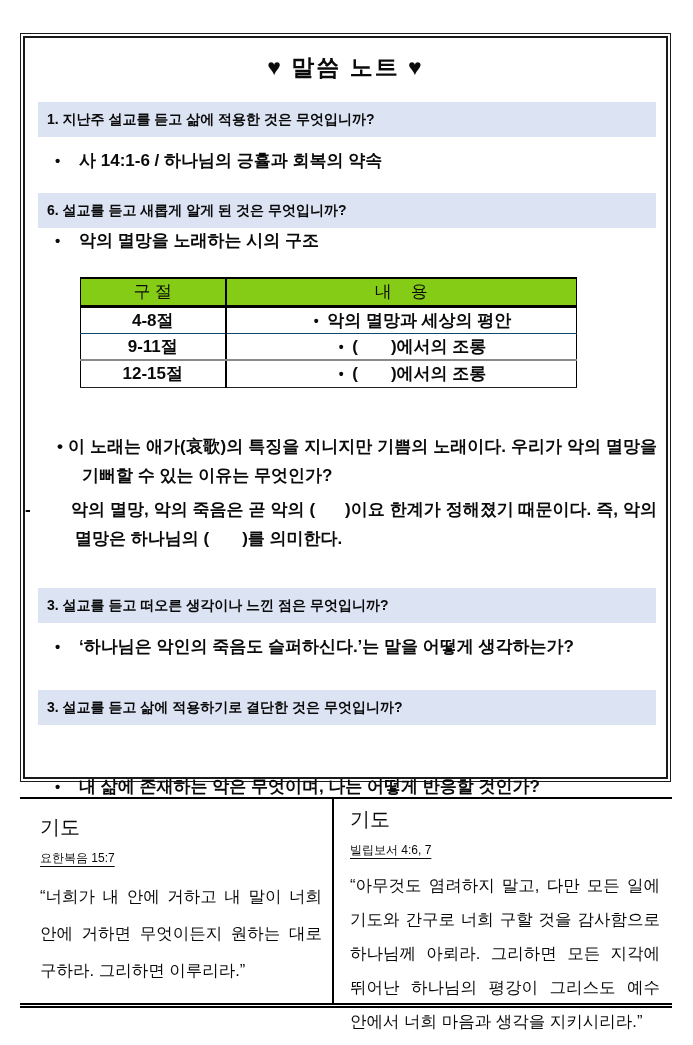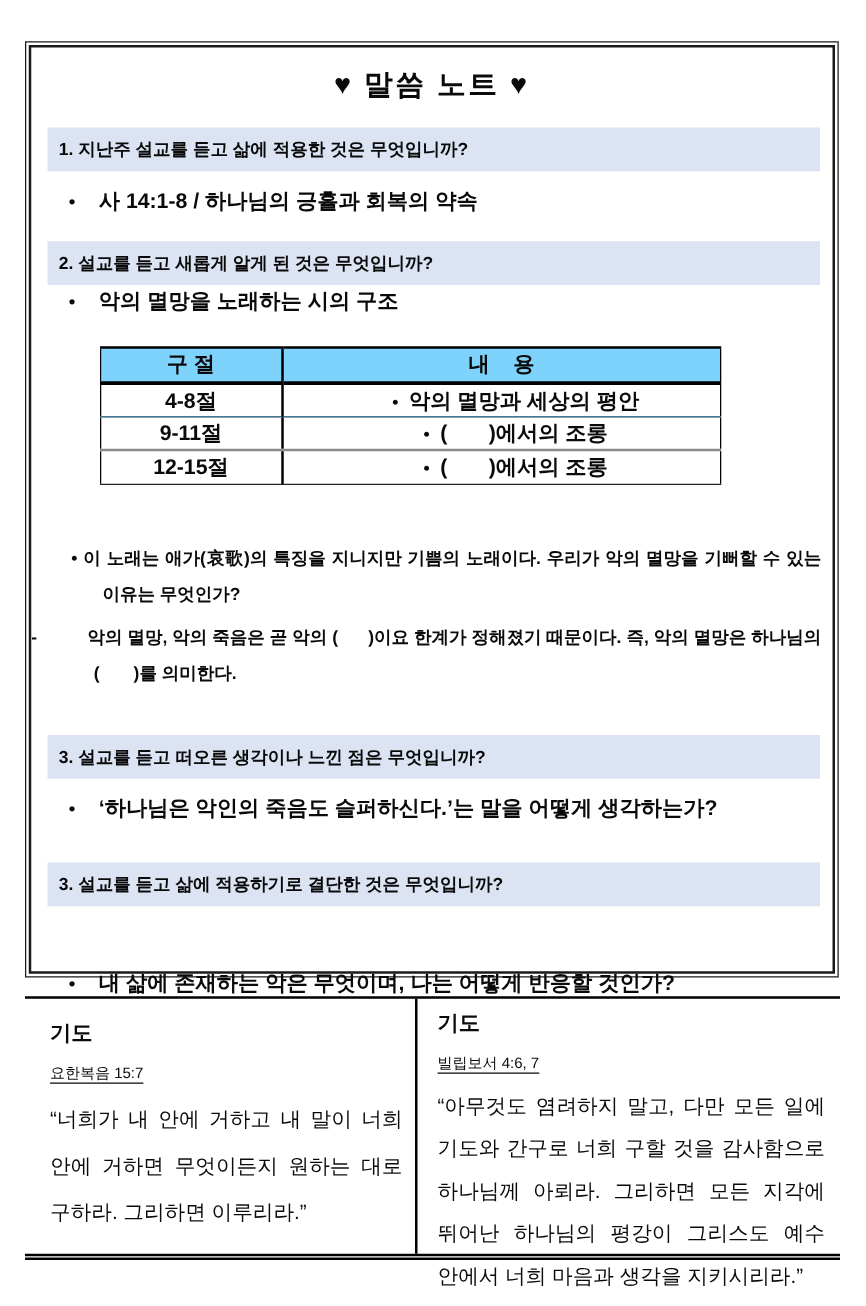--- a/index.html
+++ b/index.html
@@ -22,67 +22,67 @@
 
   .bullet-line { position:absolute; left:30px; width:600px; font-size:17px;
     font-weight:bold; line-height:30px; white-space:pre-wrap; }
   .bullet-line .marker { display:inline-block; width:24px; font-size:15px; }
   .a1 { top:108px; } .b2 { top:188px; } .a3 { top:594px; } .a4 { top:696px;margin-top:38px; }
 
   
   .verse-table { position:absolute; left:55px; top:239px; width:497px;
     border-collapse:collapse; font-size:17px; table-layout:fixed; }
   .verse-table col.c1 { width:145px; }
-  .verse-table th { background:#7dd3fc; font-weight:bold; height:28px;
+  .verse-table th { background:#84cc16; font-weight:normal; height:28px;
     border-top:2px solid #000; border-bottom:3px solid #000; white-space:pre-wrap; }
   .verse-table td { height:27px; font-weight:bold; white-space:pre-wrap; }
   .verse-table td.verse { text-align:center; }
   .verse-table td.content { padding-left:14px; }
   .verse-table td.content .marker { display:inline-block; width:22px; font-size:14px; }
   .verse-table th + th, .verse-table td + td { border-left:2px solid #000;text-align:center; }
   .verse-table tr.r1 td { border-bottom:1px solid #0c4a6e; }
   .verse-table tr.r2 td { border-bottom:2px solid #8a8a8a; }
   .verse-table tr.r3 td { border-bottom:1px solid #222; }
   .verse-table tr.r4 td { border-bottom:2px solid #000; }
   .verse-table { border-left:1px solid #000; border-right:1px solid #000; }
 
-  .note-para { position:absolute; font-size:14px; font-weight:bold; line-height:29px;
+  .note-para { position:absolute; font-size:17px; font-weight:bold; line-height:29px;
     text-align:justify; white-space:pre-wrap; }
   .hang { padding-left:25px; text-indent:-25px; }
   .np1 { left:32px; top:394px; width:600px; }
   .np2 { left:25px; top:457px; width:607px; }
   .np2 .marker2 { display:inline-block; width:16px; }
 
   
   .prayer-table { position:absolute; left:20px; top:797px; width:652px; height:211px;
     border-top:2px solid #000; border-bottom:5px double #000; display:flex; }
   .prayer-cell { height:100%; }
   .prayer-left { width:314px; border-right:2px solid #000; padding:13px 10px 0 20px; }
   .prayer-right { width:338px; padding:5px 12px 0 16px; }
-  .prayer-heading { font-size:17px; font-weight:bold; line-height:30px; }
+  .prayer-heading { font-size:20px; font-weight:normal; line-height:30px; }
   .prayer-ref { font-size:12px; line-height:32px; text-decoration:underline;
     text-underline-offset:4px; display:inline-block; }
   .prayer-text { font-size:16.5px; text-align:justify; word-break:keep-all; }
   .prayer-left .prayer-text { line-height:37px; margin-top:4px; }
   .prayer-right .prayer-text { line-height:34px; margin-top:2px; }
 </style>
 </head>
 <body>
 
 <div class="page">
 
   <div class="main-box">
     <div class="main-box-inner">
 
       <div class="note-title">♥ 말씀 노트 ♥</div>
 
       <div class="q-bar q1">1. 지난주 설교를 듣고 삶에 적용한 것은 무엇입니까?</div>
-      <div class="bullet-line a1"><span class="marker">•</span><span>사 14:1-8 / 하나님의 긍휼과 회복의 약속</span></div>
+      <div class="bullet-line a1"><span class="marker">•</span><span>사 14:1-6 / 하나님의 긍휼과 회복의 약속</span></div>
 
-      <div class="q-bar q2">2. 설교를 듣고 새롭게 알게 된 것은 무엇입니까?</div>
+      <div class="q-bar q2">6. 설교를 듣고 새롭게 알게 된 것은 무엇입니까?</div>
       <div class="bullet-line b2"><span class="marker">•</span><span>악의 멸망을 노래하는 시의 구조</span></div>
 
       <table class="verse-table">
         <colgroup>
             <col class="c1">
             <col>
           </colgroup>
         <tbody>
             <tr>
           <th>구 절</th>

